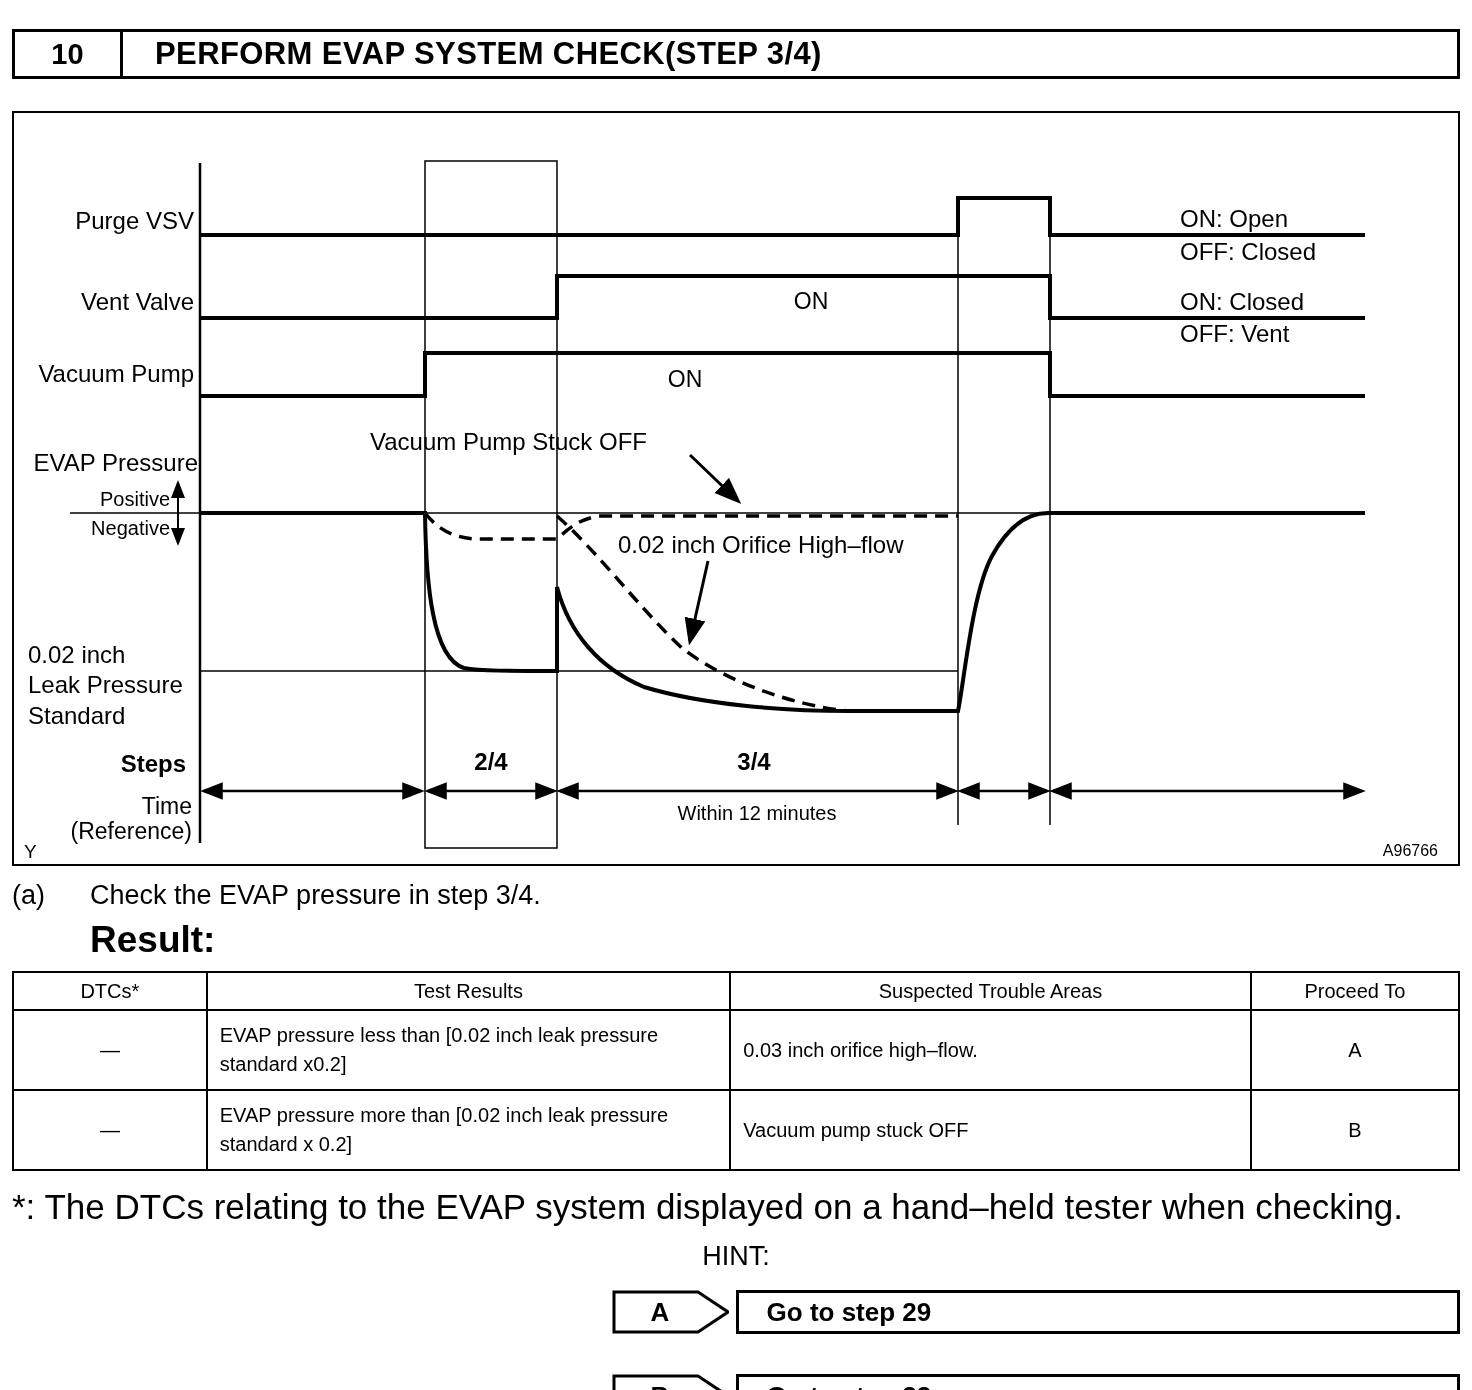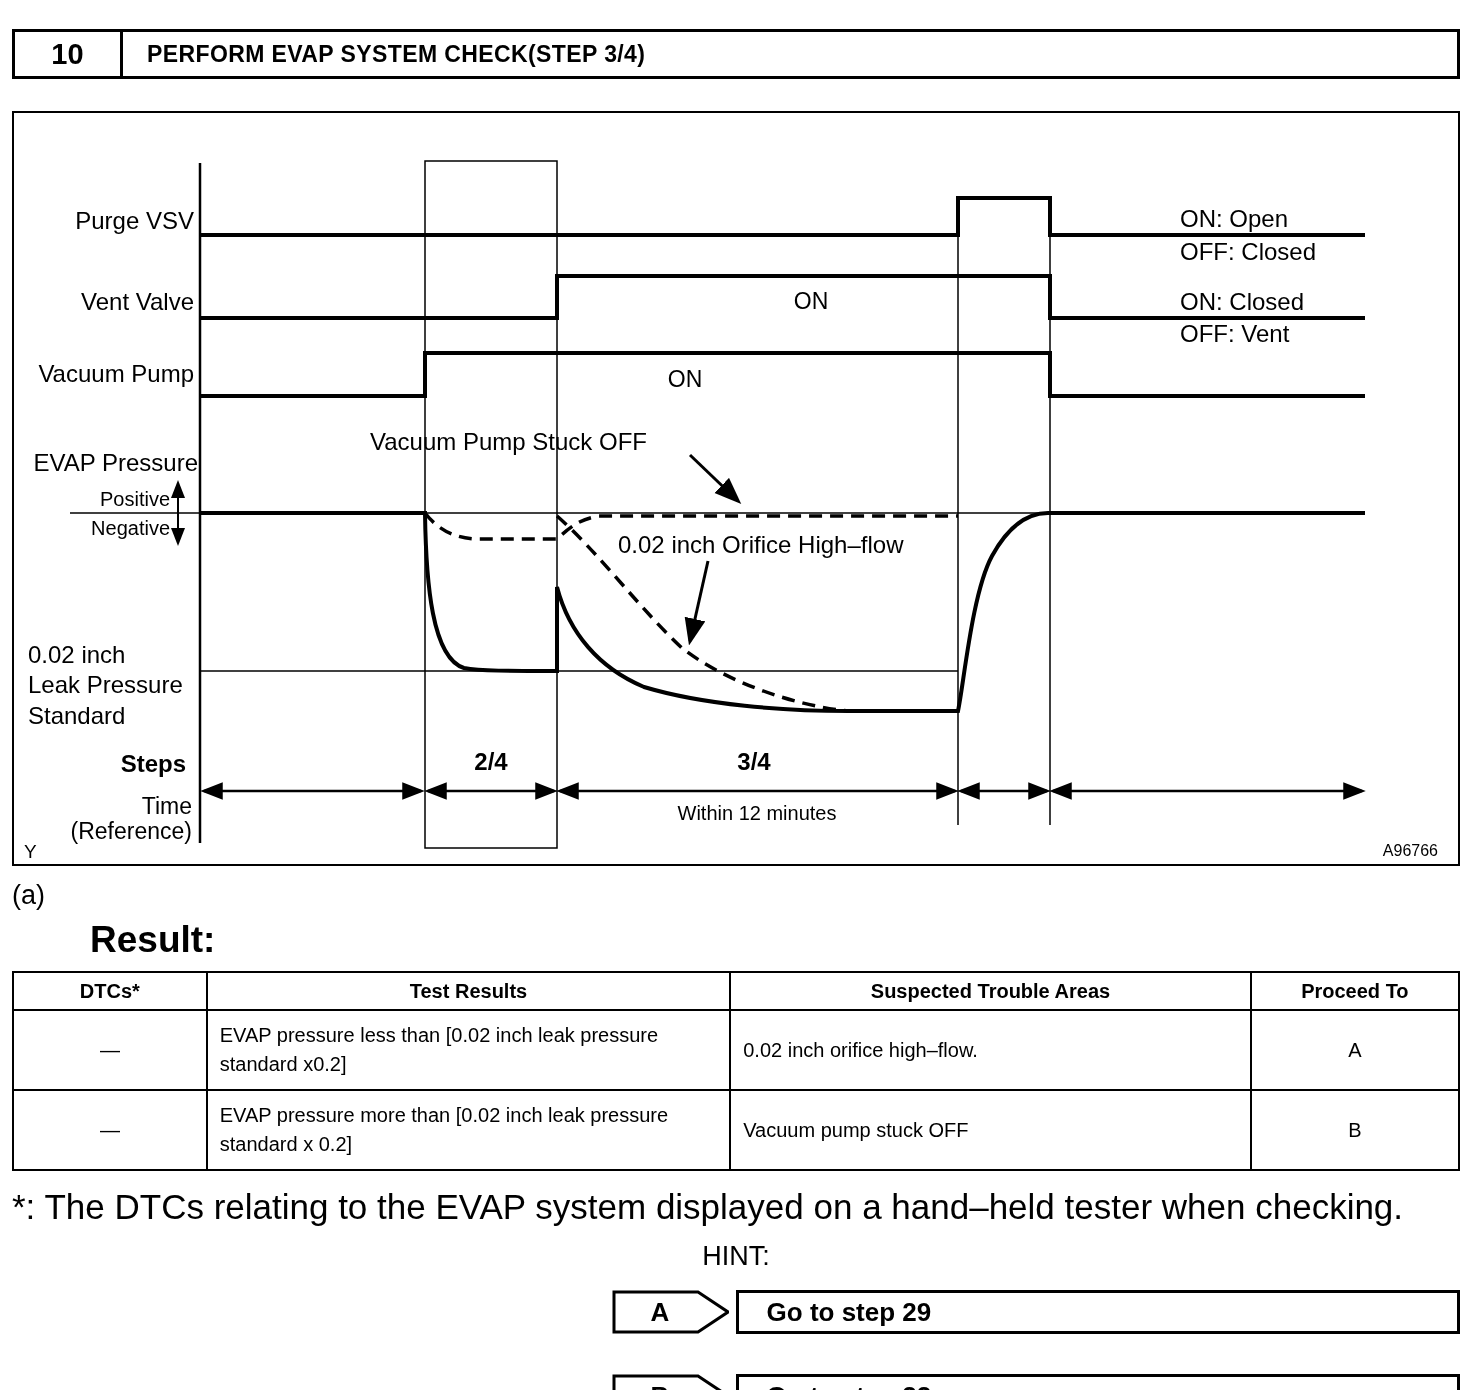--- a/index.html
+++ b/index.html
@@ -1,33 +1,33 @@
 <!DOCTYPE html>
 <html><head>
 <meta charset="utf-8">
 <style>
   html,body{margin:0;padding:0;background:#fff;}
   body{width:1472px;font-family:"Liberation Sans",sans-serif;color:#000;}
   .page{padding:8px 12px 10px 12px;}
 
   .step-header{display:flex;align-items:stretch;border:3px solid #000;height:44px;margin-bottom:32px;margin-top:21px;}
   .step-number{width:105px;border-right:3px solid #000;display:flex;align-items:center;justify-content:center;font-size:29px;font-weight:bold;}
-  .step-title{flex:1;display:flex;align-items:center;padding-left:24px;font-size:23px;font-weight:bold;letter-spacing:.4px;}
+  .step-title{flex:1;display:flex;align-items:center;padding-left:32px;font-size:31px;font-weight:bold;letter-spacing:.4px;}
 
   .diagram-box{border:2px solid #000;}
   .diagram-box svg{display:block;}
   svg text{font-family:"Liberation Sans",sans-serif;fill:#000;}
 
   .item-a{display:flex;margin-top:14px;font-size:27px;}
   .item-a .marker{width:78px;}
   .result-label{margin:8px 0 10px 78px;font-size:37px;font-weight:bold;}
 
   table.result{width:100%;border-collapse:collapse;font-size:20px;}
   table.result th,table.result td{border:2px solid #000;}
-  table.result th{font-weight:bold;height:34px;text-align:center;}
+  table.result th{font-weight:normal;height:34px;text-align:center;}
   table.result td.c{text-align:center;}
   table.result td.l{padding:8px 12px;line-height:1.45;}
   table.result tbody td{height:62px;}
   .col-dtcs{width:13.4%;}
   .col-test{width:36.2%;}
   .col-area{width:36%;}
   .col-proceed{width:14.4%;}
 
   .footnote{margin-top:16px;font-size:35px;}
   .hint-label{margin-top:14px;font-size:27px;text-align:center;}
@@ -120,37 +120,38 @@
       <text x="178" y="701" text-anchor="end" font-size="23">Time</text>
       <text x="178" y="726" text-anchor="end" font-size="23">(Reference)</text>
 
       <text x="10" y="745" font-size="19">Y</text>
       <text x="1424" y="743" text-anchor="end" font-size="16" fill="#3a3a3a">A96766</text>
     </svg>
   </div>
 
   <div class="item-a">
     <span class="marker">(a)</span>
+    <span>Check the EVAP pressure in step 3/4.</span>
   </div>
   <div class="result-label">Result:</div>
 
   <table class="result">
     <thead>
       <tr>
         <th class="col-dtcs">DTCs*</th>
         <th class="col-test">Test Results</th>
         <th class="col-area">Suspected Trouble Areas</th>
         <th class="col-proceed">Proceed To</th>
       </tr>
     </thead>
     <tbody>
       <tr>
         <td class="c">—</td>
         <td class="l">EVAP pressure less than [0.02 inch leak pressure standard x0.2]</td>
-        <td class="l">0.02 inch orifice high–flow.</td>
+        <td class="l">0.03 inch orifice high–flow.</td>
         <td class="c">A</td>
       </tr>
       <tr>
         <td class="c">—</td>
         <td class="l">EVAP pressure more than [0.02 inch leak pressure standard x 0.2]</td>
         <td class="l">Vacuum pump stuck OFF</td>
         <td class="c">B</td>
       </tr>
     </tbody>
   </table>

